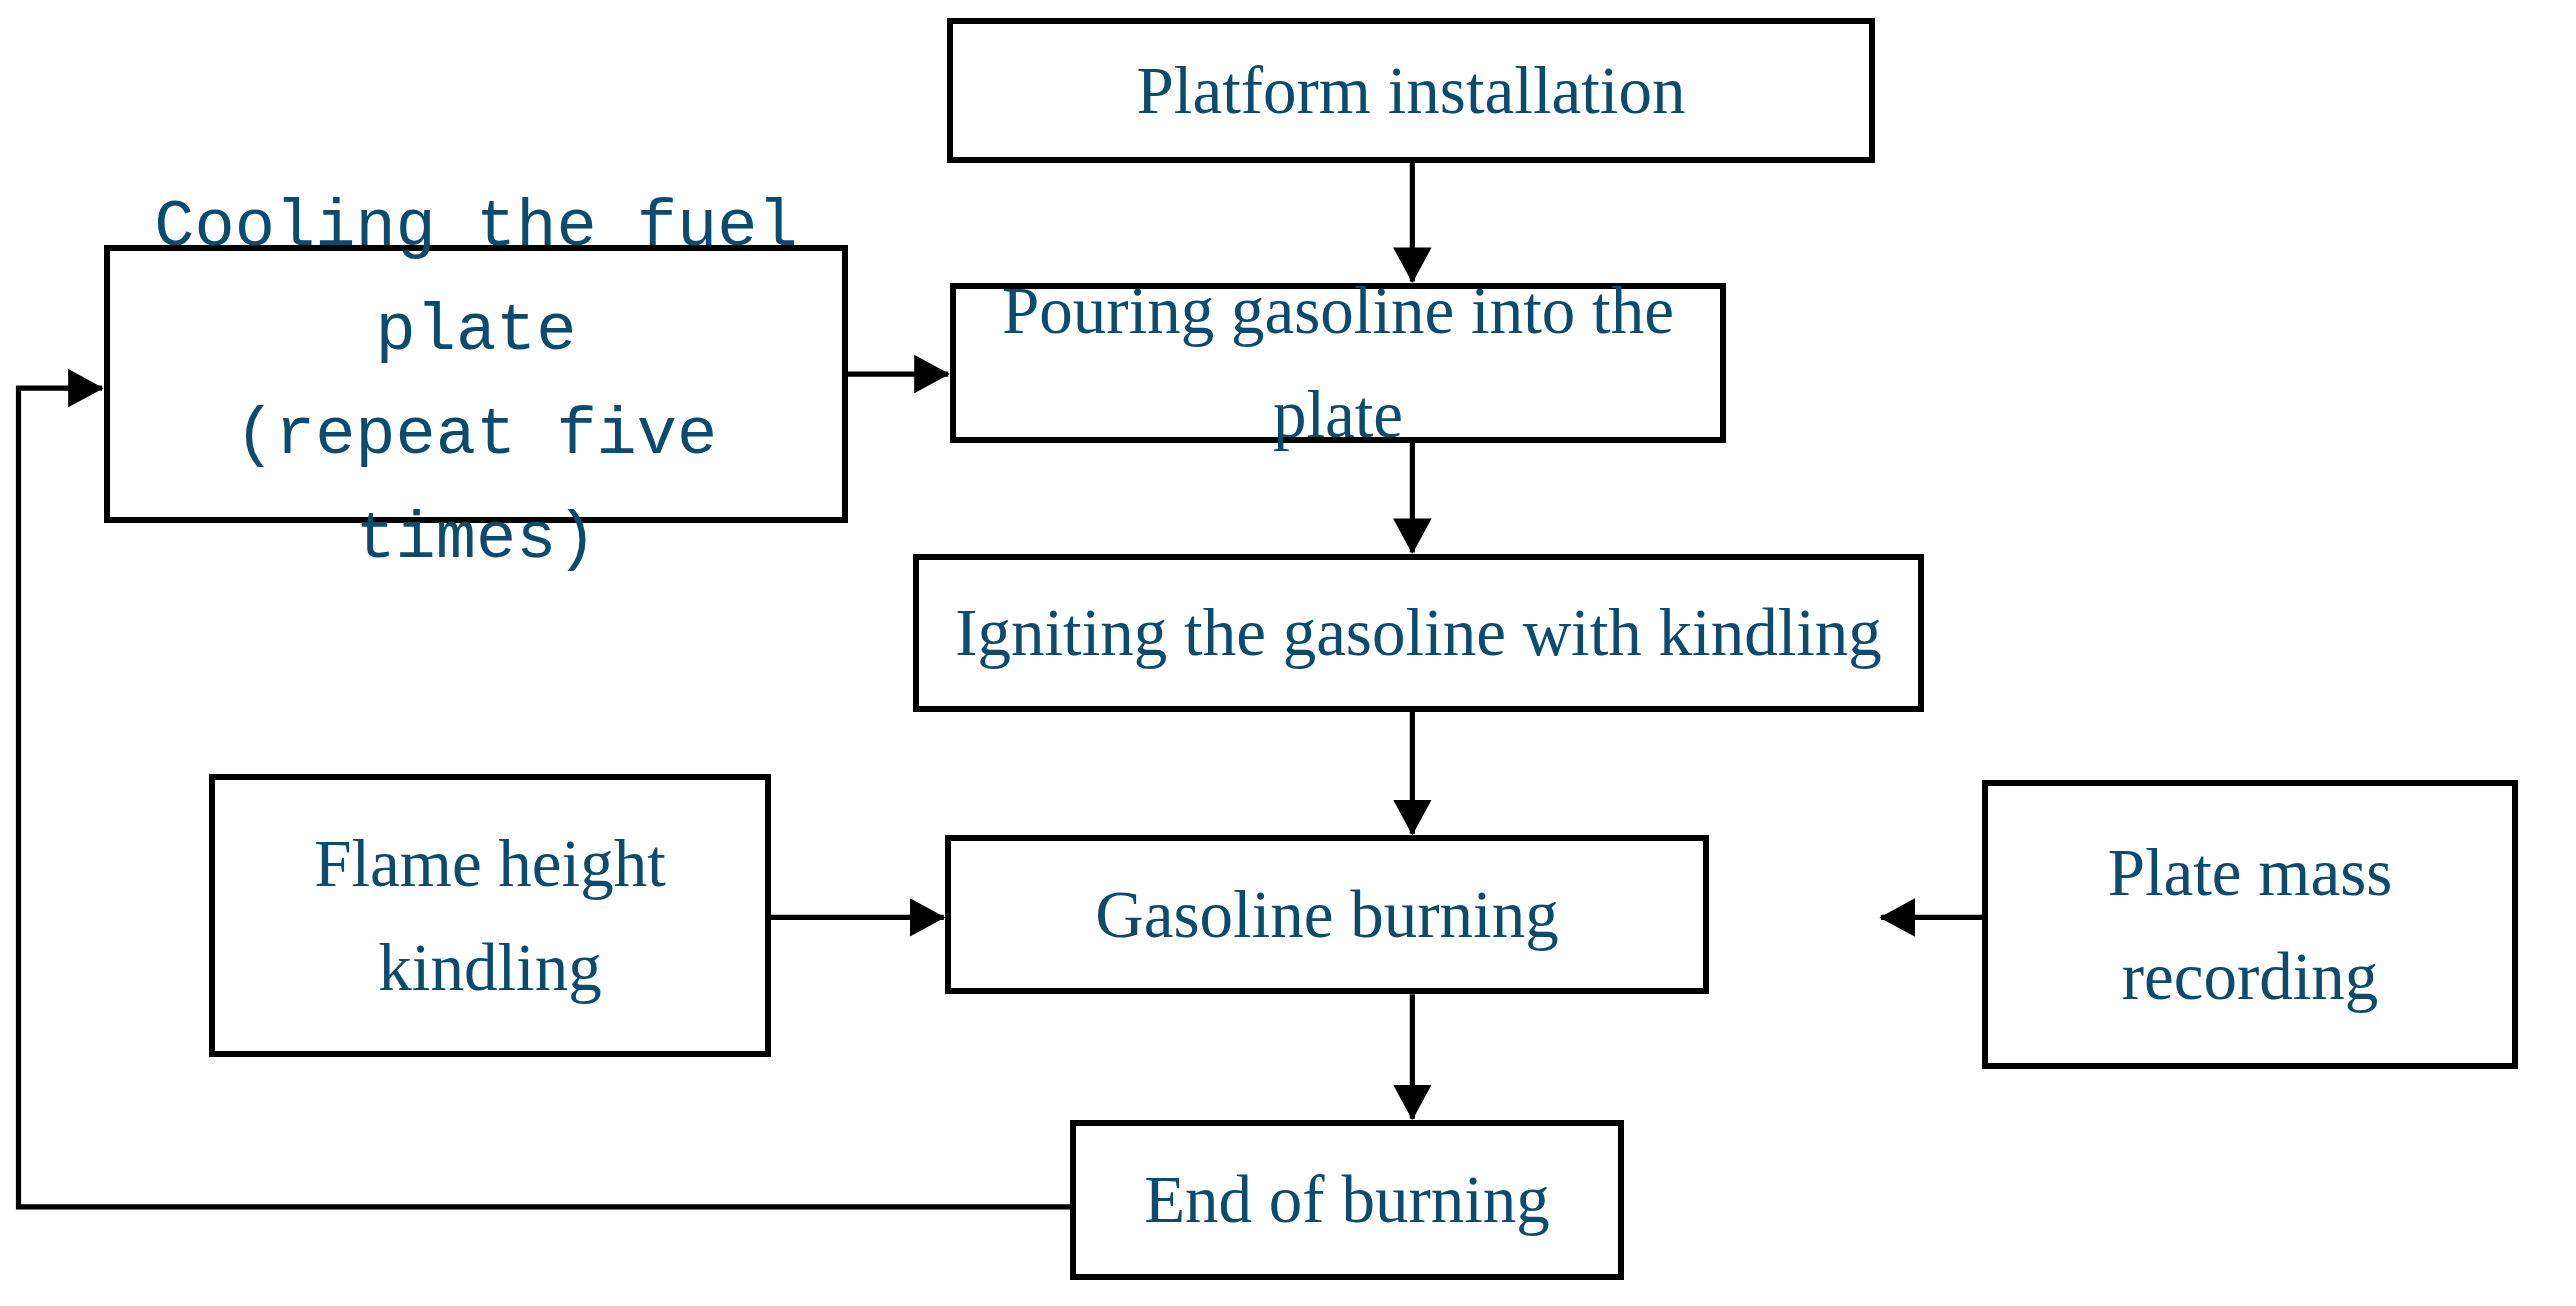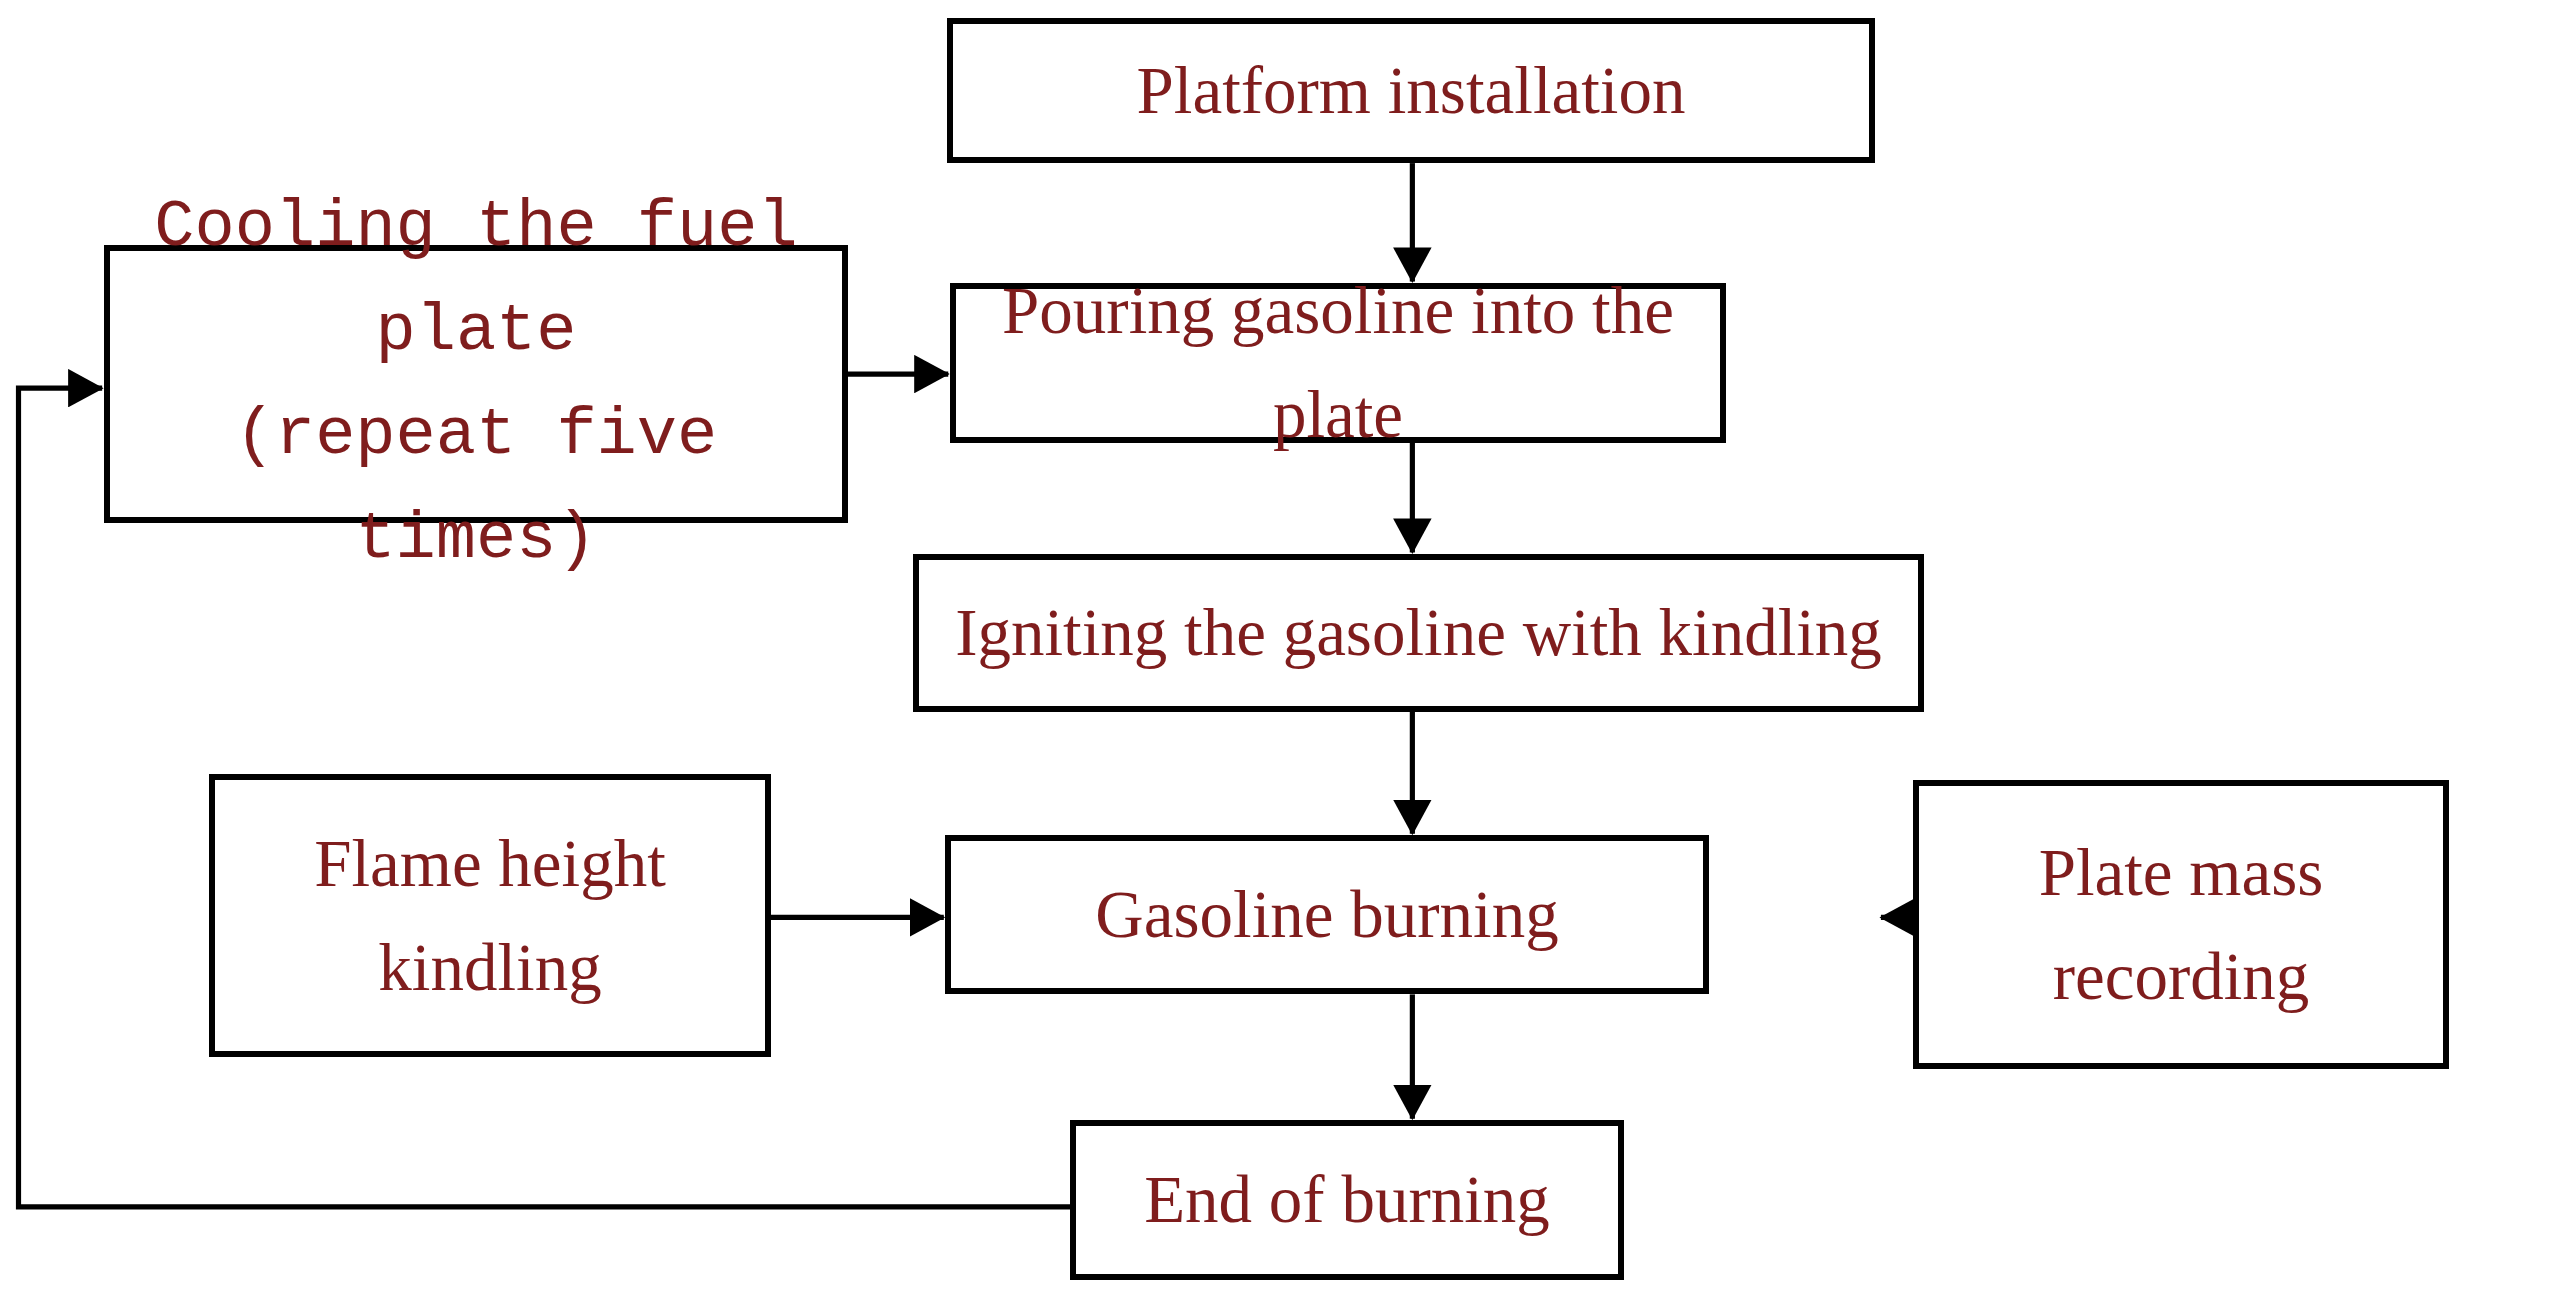--- a/index.html
+++ b/index.html
@@ -29,30 +29,30 @@
     box-sizing: border-box;
     border: 6.7px solid #000000;
     background: #ffffff;
     display: flex;
     align-items: center;
     justify-content: center;
     text-align: center;
     font-size: 67px;
     line-height: 1.55;
     white-space: pre-line;
-    color: #7f1d1d;
+    color: #0c4a6e;
   }
   
   #box-platform  { left: 947px; top: 18px;   width: 928px; height: 145px; }
   #box-cooling   { left: 104px;  top: 245px;  width: 744px; height: 278px; font-family: Liberation Mono, monospace; }
   #box-pouring   { left: 950px; top: 283px;  width: 776px; height: 160px; }
   #box-igniting  { left: 913px; top: 554px;  width: 1011px; height: 158px; text-align: center; }
   #box-flame     { left: 209px;  top: 774px; width: 562px;  height: 283px; }
   #box-gasoline  { left: 945px; top: 835px; width: 764px; height: 159px; }
-  #box-plate     { left: 1913px; top: 780px; width: 536px;  height: 289px; text-align: center; }
+  #box-plate     { left: 1982px; top: 780px; width: 536px;  height: 289px; text-align: center; }
   #box-end       { left: 1070px; top: 1120px; width: 554px;  height: 160px; }
   .edge {
     stroke: #000000;
     stroke-width: 7;
     fill: none;
   }
 </style>
 </head>
 <body>
 

